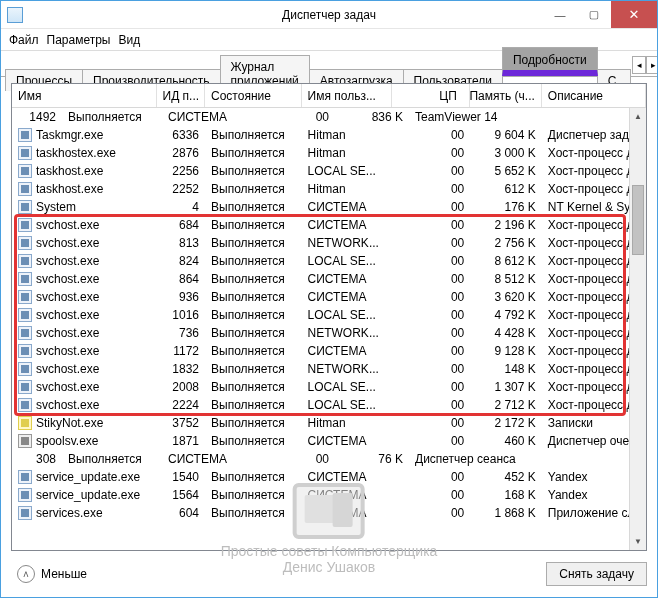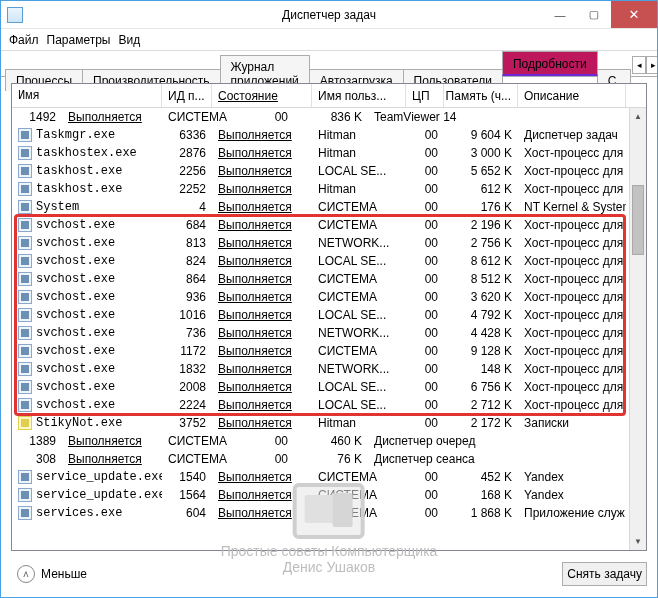--- a/index.html
+++ b/index.html
@@ -58,24 +58,24 @@
     border-bottom:none;
     background:#fff;
     margin-right:-1px;
     font-size:12px;
     position:relative;
     top:15px;
     color:#000;
   }
   .tab.shadow { background:#f5f5f5; }
   .tab.active {
-    background:#be185d;
+    background:#a3a3a3;
     top:0;
     padding-top:5px;
-    border-bottom:2px solid #6d28d9;
+    border-bottom:6px solid #6d28d9;
     z-index:2;
   }
   .tab.cut { padding-right:4px; }
   .tabnav {
     display:flex; align-items:center; margin-left:2px; gap:0;
     position:relative; top:-2px;
   }
   .tabnav .arr {
     width:14px; height:18px; border:1px solid #acacac;
     display:flex; align-items:center; justify-content:center;
@@ -102,25 +102,25 @@
   .thead-row .th.num { justify-content:flex-end; }
   .tbody { }
   .tr {
     display:flex; height:18px; font-size:12px; align-items:center;
   }
   .td {
     padding:0 6px; overflow:hidden; white-space:nowrap; text-overflow:ellipsis;
     display:flex; align-items:center; gap:4px;
   }
   .td.num { justify-content:flex-end; }
-  .col-name { width:150px;font-family:Liberation Mono, monospace; }
+  .col-name { width:150px; }
   .col-pid  { width:50px; }
-  .col-state{ width:100px;text-decoration:underline; }
+  .col-state{ width:100px; }
   .col-user { width:94px; }
-  .col-cpu  { width:38px; }
+  .col-cpu  { width:38px;margin-left:41px; }
   .col-mem  { width:74px; }
   .col-desc { width:108px; }
   
   .pico {
     width:14px; height:14px; flex:0 0 14px;
     background:#eef3fa; border:1px solid #8aa9cc;
     position:relative;
   }
   .pico::after{
     content:""; position:absolute; left:2px; top:2px; width:8px; height:8px;
@@ -153,21 +153,21 @@
   }
   .lessbtn {
     display:flex; align-items:center; gap:6px; font-size:12px;
     padding:3px 6px;
   }
   .circle-up{
     width:18px;height:18px;border:1px solid #888;border-radius:50%;
     display:flex;align-items:center;justify-content:center;font-size:10px;color:#555;
   }
   .endbtn {
-    padding:4px 4px; border:1px solid #acacac; background:#f0f0f0;
+    padding:4px 12px; border:1px solid #acacac; background:#f0f0f0;
     font-size:12px;
   }
   
   .watermark {
     position:absolute; left:50%; bottom:22px; transform:translateX(-50%);
     text-align:center; color:#bdbdbd; pointer-events:none;
     font-size:14px;
   }
   .watermark .wm-icon{
     width:72px;height:56px; margin:0 auto 4px auto;
@@ -405,21 +405,21 @@
       </div>
       <div class="tr">
         <div class="td col-name">
           <span class="pico"></span>
           <span>svchost.exe</span>
         </div>
         <div class="td col-pid num">2008</div>
         <div class="td col-state">Выполняется</div>
         <div class="td col-user">LOCAL SE...</div>
         <div class="td col-cpu num">00</div>
-        <div class="td col-mem num">6 756 K</div>
+        <div class="td col-mem num">1 307 K</div>
         <div class="td col-desc">Хост-процесс для с...</div>
       </div>
       <div class="tr">
         <div class="td col-name">
           <span class="pico"></span>
           <span>svchost.exe</span>
         </div>
         <div class="td col-pid num">2224</div>
         <div class="td col-state">Выполняется</div>
         <div class="td col-user">LOCAL SE...</div>
@@ -433,21 +433,25 @@
           <span>StikyNot.exe</span>
         </div>
         <div class="td col-pid num">3752</div>
         <div class="td col-state">Выполняется</div>
         <div class="td col-user">Hitman</div>
         <div class="td col-cpu num">00</div>
         <div class="td col-mem num">2 172 K</div>
         <div class="td col-desc">Записки</div>
       </div>
       <div class="tr">
-        <div class="td col-pid num">1389</div>
+        <div class="td col-name">
+          <span class="pico print"></span>
+          <span>spoolsv.exe</span>
+        </div>
+        <div class="td col-pid num">1871</div>
         <div class="td col-state">Выполняется</div>
         <div class="td col-user">СИСТЕМА</div>
         <div class="td col-cpu num">00</div>
         <div class="td col-mem num">460 K</div>
         <div class="td col-desc">Диспетчер очереди...</div>
       </div>
       <div class="tr">
         <div class="td col-pid num">308</div>
         <div class="td col-state">Выполняется</div>
         <div class="td col-user">СИСТЕМА</div>

